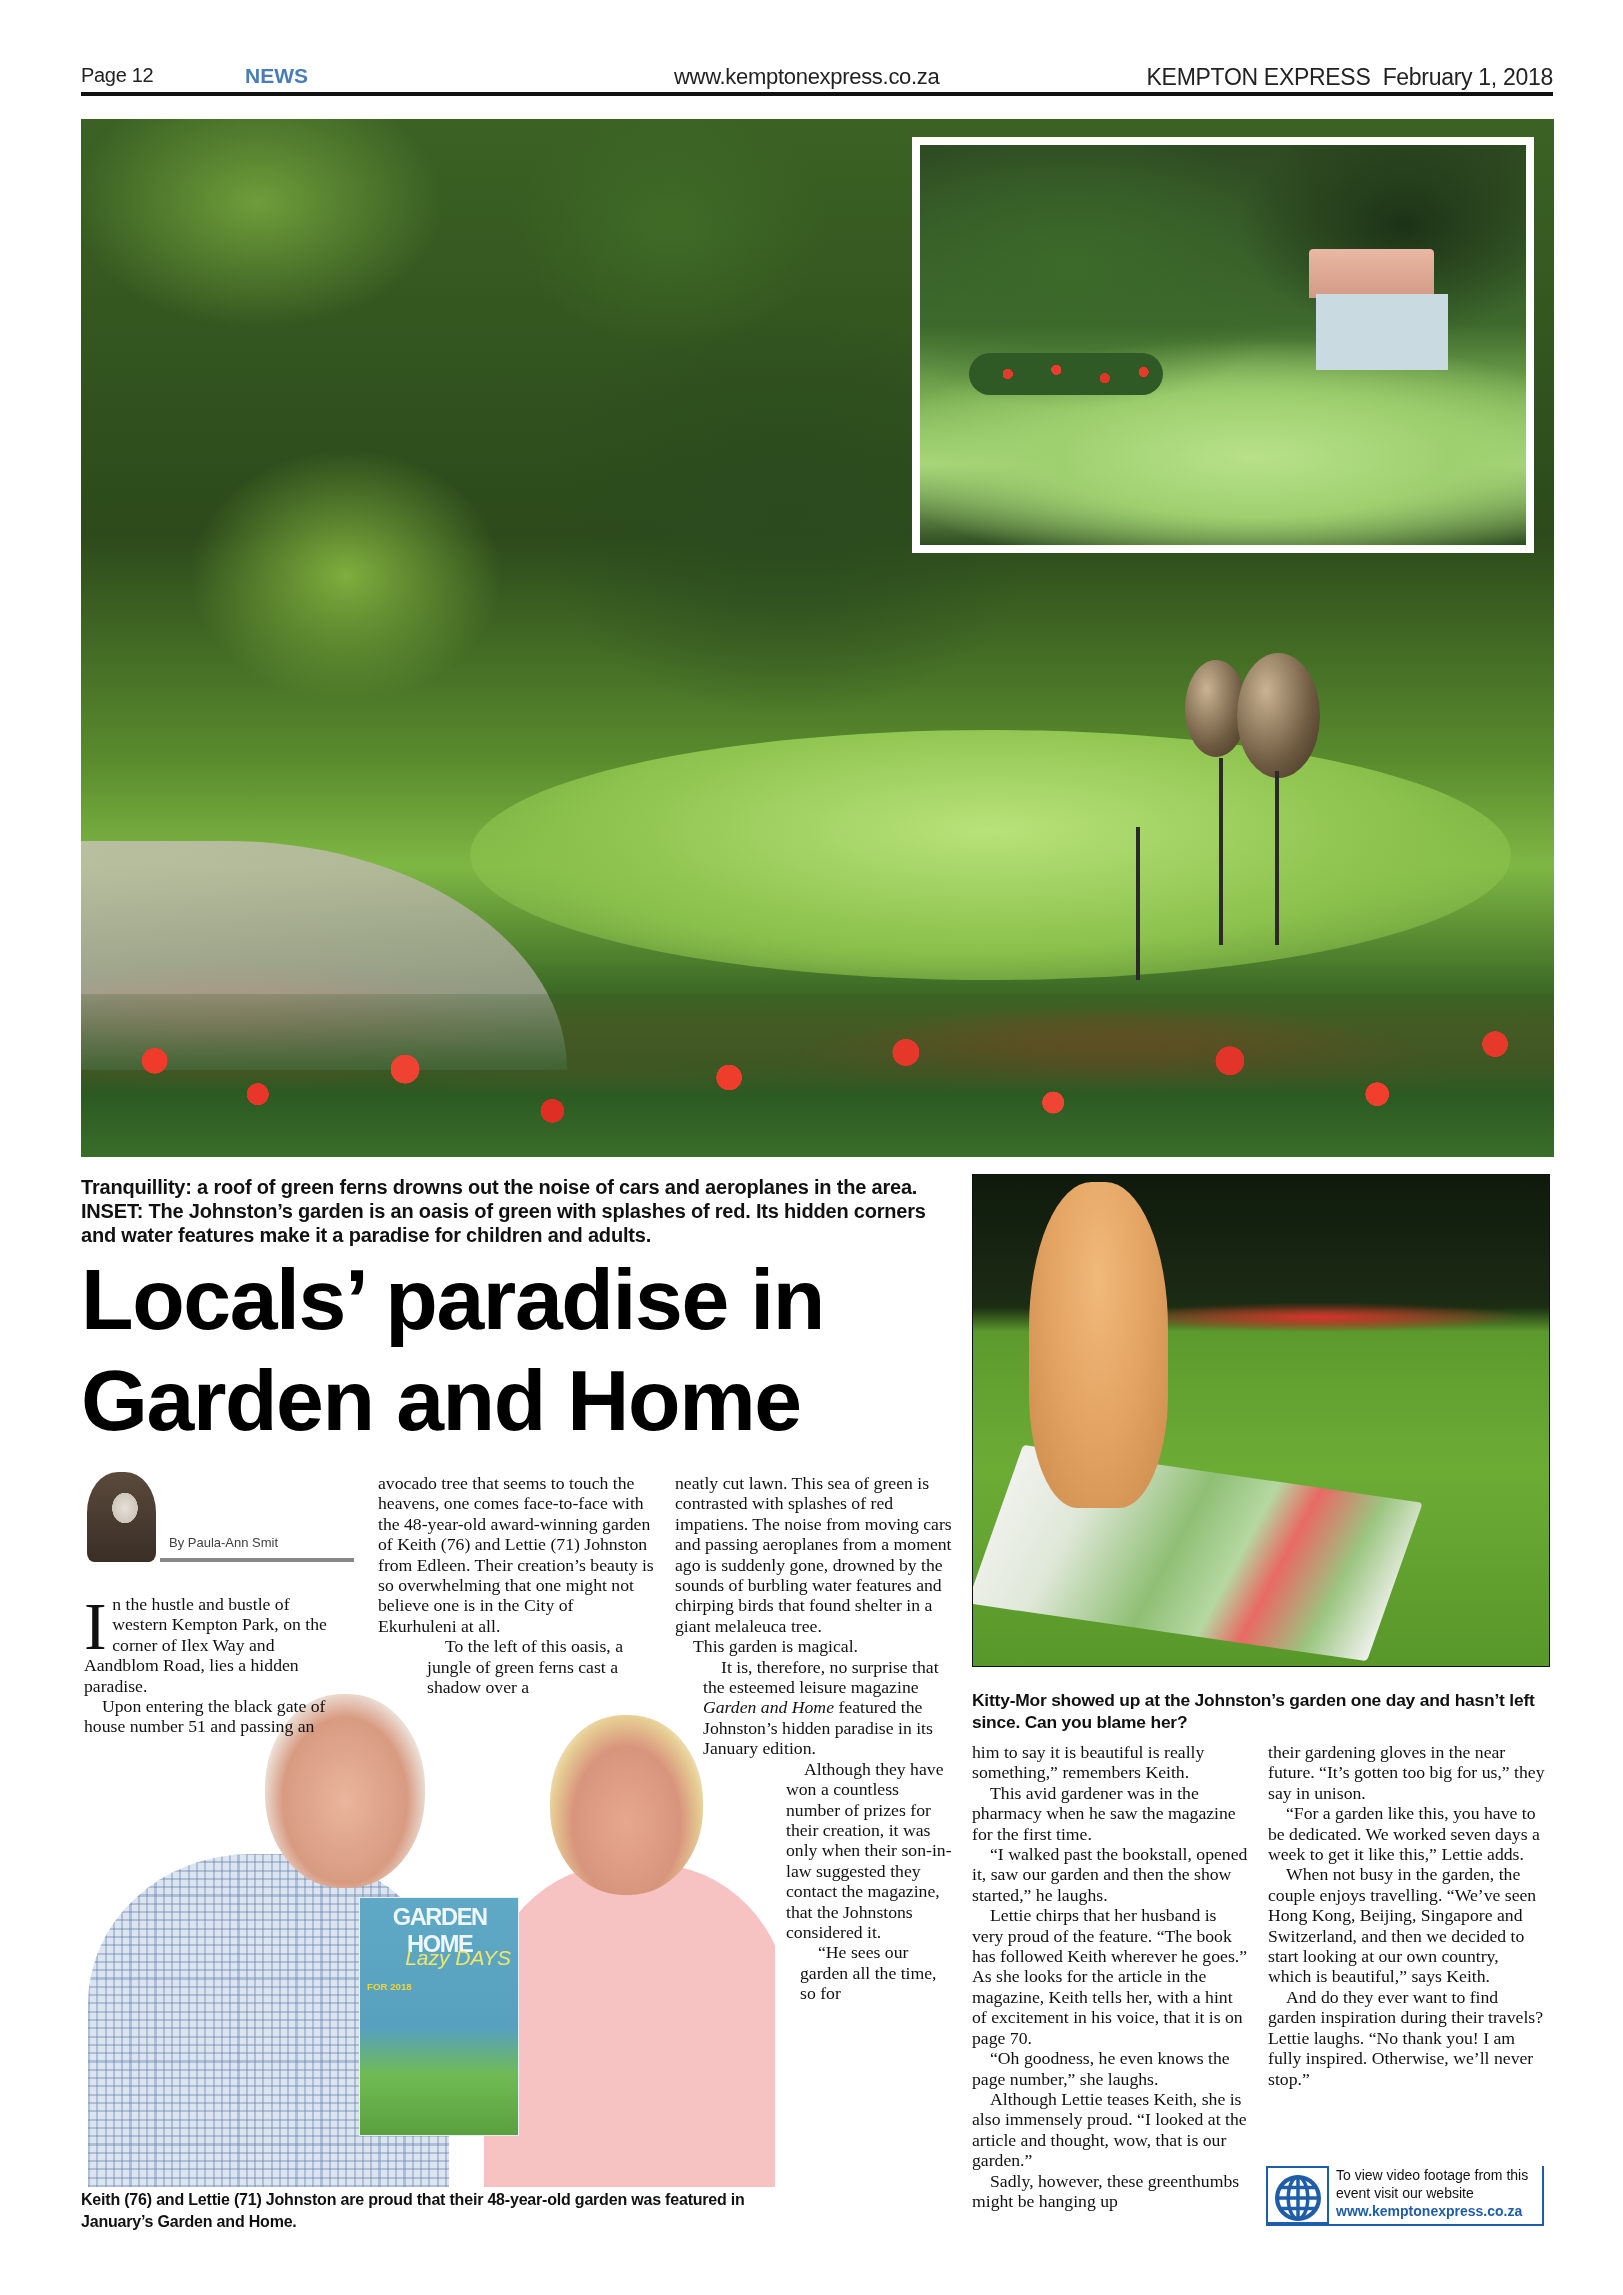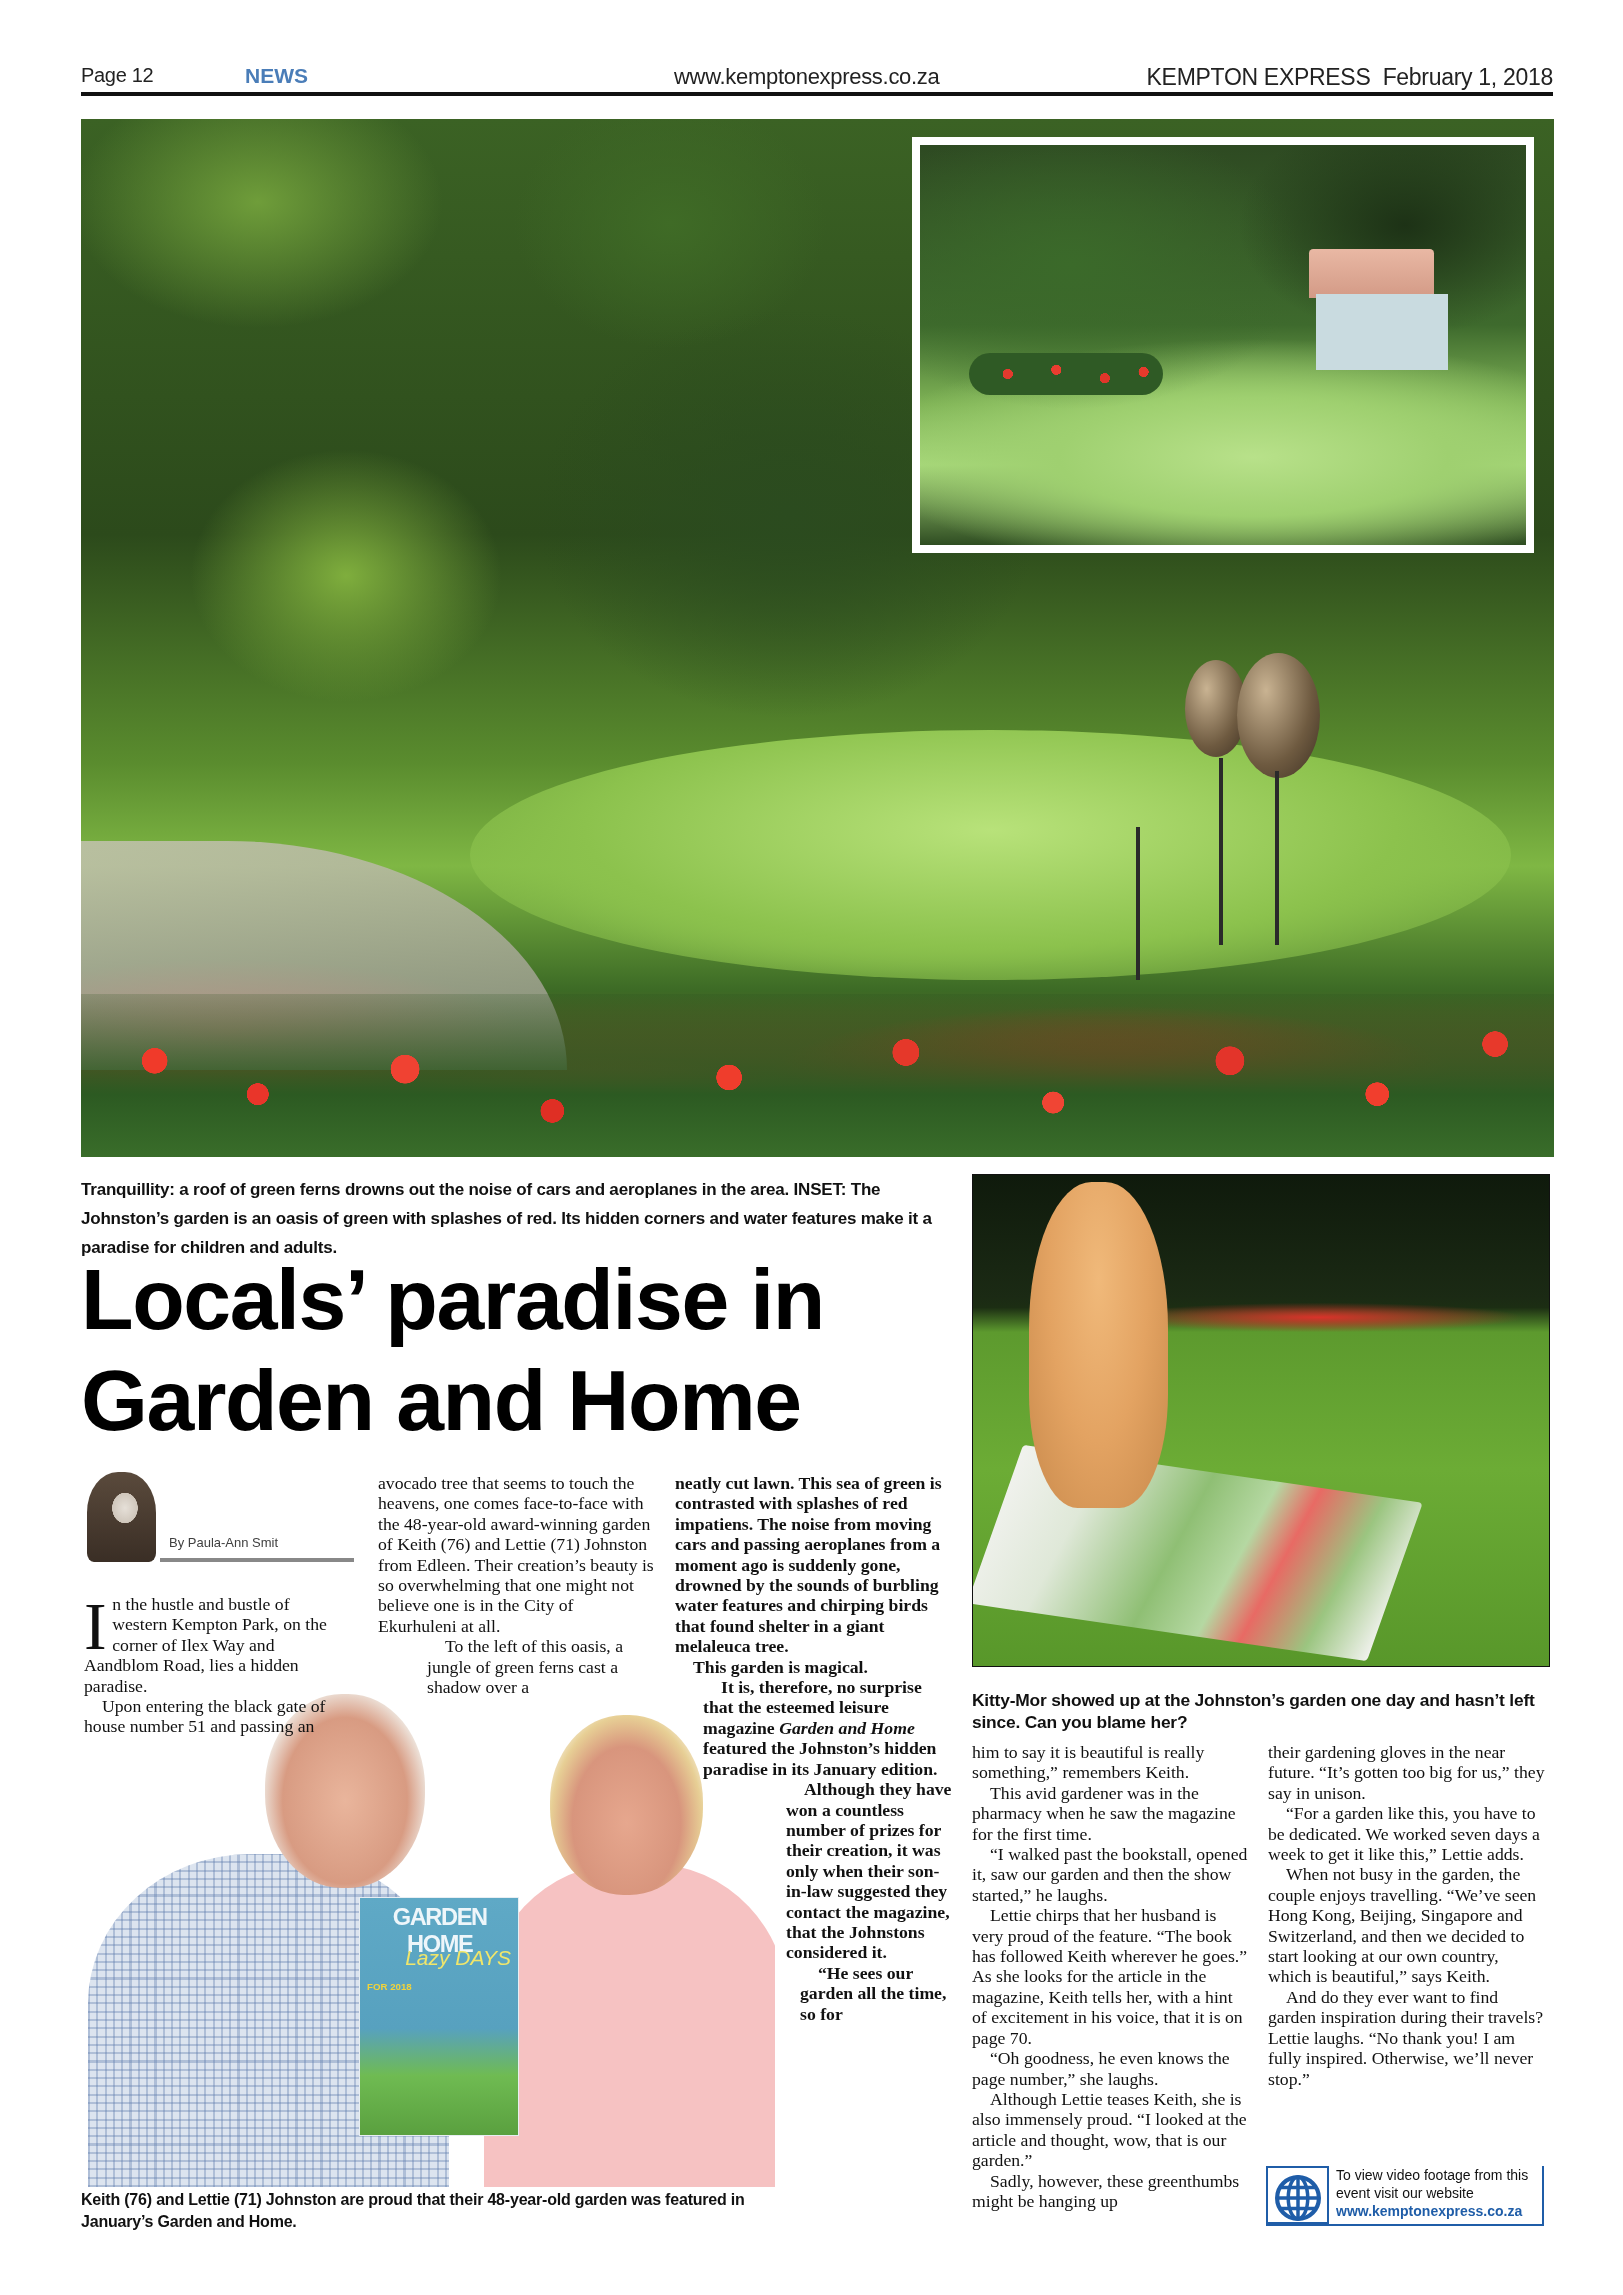--- a/index.html
+++ b/index.html
@@ -53,37 +53,37 @@
       radial-gradient(ellipse 292px 180px at 25% 30%, #3b6a2a 0%, rgba(59,106,42,0) 80%),
       radial-gradient(ellipse 389px 118px at 55% 78%, #b8e18a 0%, #9fd070 50%, rgba(159,208,112,0) 100%),
       linear-gradient(180deg, #2e4a22 0%, #3e6a2d 45%, #7fb356 65%, #a9d97c 80%, #2f4d22 100%);
   }
   .inset-awning { position: absolute; left: 389px; top: 104px; width: 125px; height: 49px; background: linear-gradient(180deg, #e9b8a4, #d39a86); border-radius: 4.2px 4.2px 0 0; }
   .inset-house { position: absolute; left: 396px; top: 149px; width: 132px; height: 76px; background: #c9dbe0; }
   .inset-flowers { position: absolute; left: 49px; top: 208px; width: 194px; height: 42px; background: radial-gradient(circle 8.3px at 20% 50%, #e33a2e 60%, transparent 62%), radial-gradient(circle 8.3px at 45% 40%, #ea3d30 60%, transparent 62%), radial-gradient(circle 8.3px at 70% 60%, #df362a 60%, transparent 62%), radial-gradient(circle 8.3px at 90% 45%, #e63a2c 60%, transparent 62%), #2f5a25; border-radius: 21px; }
 
   
   .cap { font-family: "Liberation Sans", sans-serif; font-weight: bold; color: #111; letter-spacing: -0.2px; }
-  .cap-top { position: absolute; left: 81px; top: 1175px; width: 882px; font-size: 17px; line-height: 29px; }
+  .cap-top { position: absolute; left: 81px; top: 1175px; width: 882px; font-size: 20px; line-height: 24px; }
 
   
   .headline { position: absolute; left: 81px; top: 1249px; width: 895px; font-family: "Liberation Sans", sans-serif; font-weight: 900; font-size: 86px; line-height: 101px; letter-spacing: -1.4px; color: #000; }
 
   
   .byline-photo { position: absolute; left: 87px; top: 1472px; width: 69px; height: 90px;
     background: radial-gradient(ellipse 21px 25px at 55% 40%, #e6e0d8 0%, #cfc6bb 60%, rgba(0,0,0,0) 62%), linear-gradient(180deg, #5a4a3c 0%, #3a2e25 100%); border-radius: 45% 45% 10% 10%; }
   .byline-text { position: absolute; left: 169px; top: 1535px; font-family: "Liberation Sans", sans-serif; font-size: 13px; color: #404040; }
   .byline-rule { position: absolute; left: 160px; top: 1558px; width: 194px; height: 4.2px; background: #888; }
 
   
   .body { font-family: "Liberation Serif", serif; font-size: 17.7px; line-height: 20.4px; color: #111; position: absolute; }
   .col1 { left: 84px; top: 1594px; width: 250px; }
   .dropcap { float: left; font-size: 68px; line-height: 56px; margin: 4.2px 5.6px 0 0; font-family: "Liberation Serif", serif; }
   .col2 { left: 378px; top: 1473px; width: 278px; }
-  .col3 { left: 675px; top: 1473px; width: 279px; font-weight: bold; }
+  .col3 { left: 675px; top: 1473px; width: 279px; }
   .col4 { left: 972px; top: 1742px; width: 278px; }
   .col5 { left: 1268px; top: 1742px; width: 278px; }
   .body p { margin: 0; }
   .ind { text-indent: 18px; }
   .body em { font-style: italic; }
 
   
   .couple-photo { position: absolute; left: 81px; top: 1694px; width: 694px; height: 493px; overflow: hidden; }
   .man-head { position: absolute; left: 184px; top: 0; width: 160px; height: 194px; border-radius: 48%; background: radial-gradient(ellipse at 50% 55%, #e9b59c 0%, #d89b82 55%, #efe9e2 75%, rgba(255,255,255,0) 90%); }
   .man-body { position: absolute; left: 7px; top: 160px; width: 361px; height: 333px; border-radius: 45% 45% 0 0; background: repeating-linear-gradient(0deg, rgba(90,120,170,.35) 0 2.1px, transparent 2.1px 8.3px), repeating-linear-gradient(90deg, rgba(90,120,170,.35) 0 2.1px, transparent 2.1px 8.3px), #dce4ef; }

